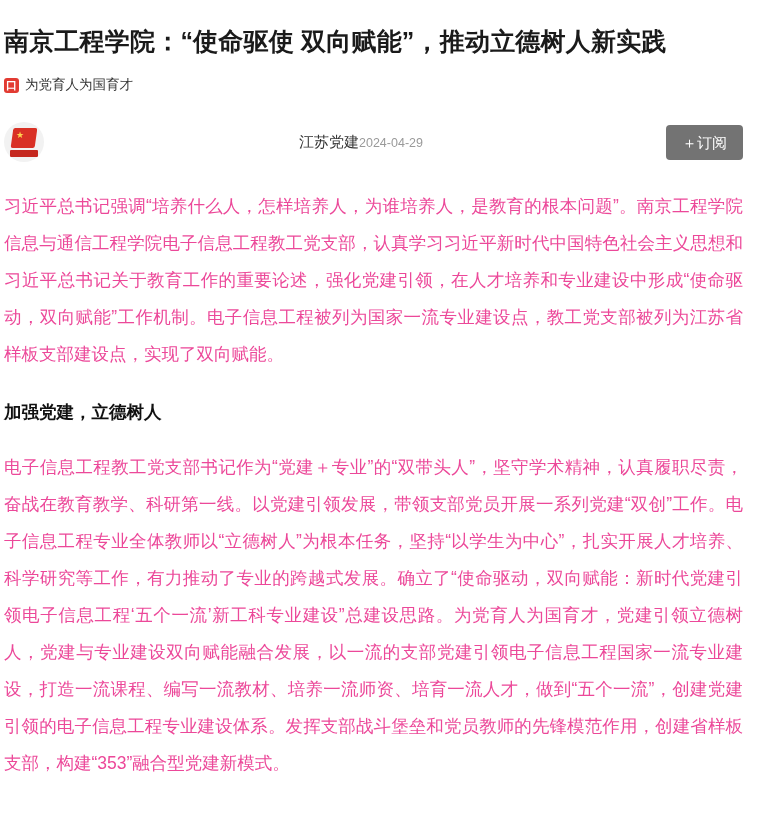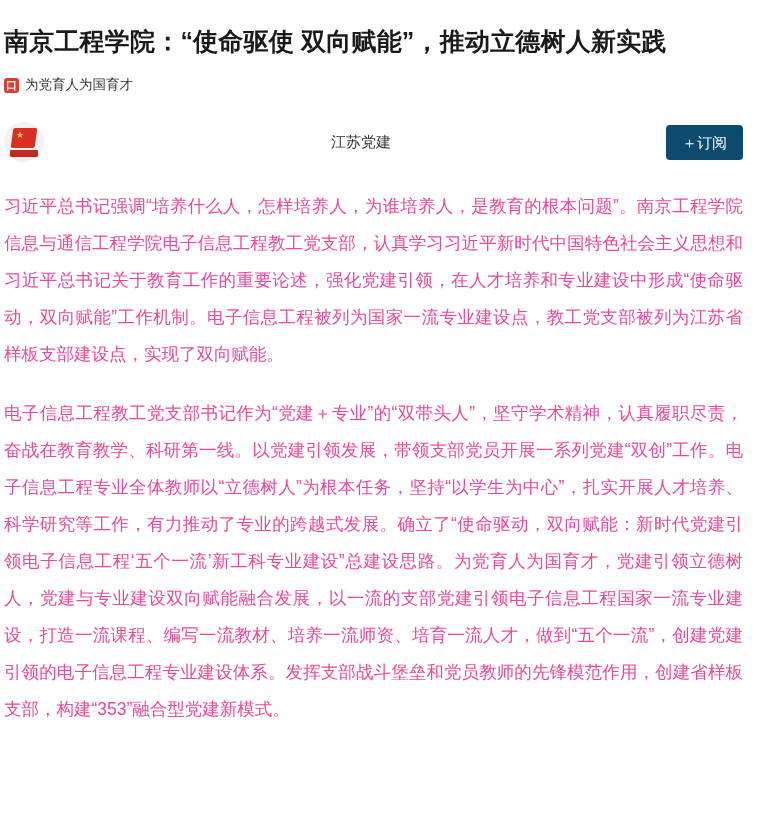--- a/index.html
+++ b/index.html
@@ -102,21 +102,21 @@
     color: #333333;
     line-height: 20px;
   }
   .author-date {
     font-size: 12.5px;
     color: #9a9a9a;
     line-height: 18px;
     margin-top: 2px;
   }
   .subscribe-btn {
-    background: #0c4a6e;
+    background: #737373;
     color: #ffffff;
     border: none;
     border-radius: 4px;
     font-size: 15px;
     font-family: "Liberation Sans", sans-serif;
     padding: 8px 16px;
     cursor: pointer;
     line-height: 19px;
     white-space: nowrap;
   }
@@ -149,22 +149,24 @@
   </div>
 
   <div class="author-row">
     <div class="avatar">
       <span class="flag"></span>
       <span class="flag-star">★</span>
       <span class="base"></span>
     </div>
     <div class="author-meta">
       <span class="author-name">江苏党建</span>
+      <span class="author-date">2024-04-29</span>
     </div>
     <button class="subscribe-btn">＋订阅</button>
   </div>
 
   <div class="body-text">
     <p>习近平总书记强调“培养什么人，怎样培养人，为谁培养人，是教育的根本问题”。南京工程学院信息与通信工程学院电子信息工程教工党支部，认真学习习近平新时代中国特色社会主义思想和习近平总书记关于教育工作的重要论述，强化党建引领，在人才培养和专业建设中形成“使命驱动，双向赋能”工作机制。电子信息工程被列为国家一流专业建设点，教工党支部被列为江苏省样板支部建设点，实现了双向赋能。</p>
+    <h2>加强党建，立德树人</h2>
     <p>电子信息工程教工党支部书记作为“党建＋专业”的“双带头人”，坚守学术精神，认真履职尽责，奋战在教育教学、科研第一线。以党建引领发展，带领支部党员开展一系列党建“双创”工作。电子信息工程专业全体教师以“立德树人”为根本任务，坚持“以学生为中心”，扎实开展人才培养、科学研究等工作，有力推动了专业的跨越式发展。确立了“使命驱动，双向赋能：新时代党建引领电子信息工程‘五个一流’新工科专业建设”总建设思路。为党育人为国育才，党建引领立德树人，党建与专业建设双向赋能融合发展，以一流的支部党建引领电子信息工程国家一流专业建设，打造一流课程、编写一流教材、培养一流师资、培育一流人才，做到“五个一流”，创建党建引领的电子信息工程专业建设体系。发挥支部战斗堡垒和党员教师的先锋模范作用，创建省样板支部，构建“353”融合型党建新模式。</p>
   </div>
 
 </div>
 
 </body></html>

